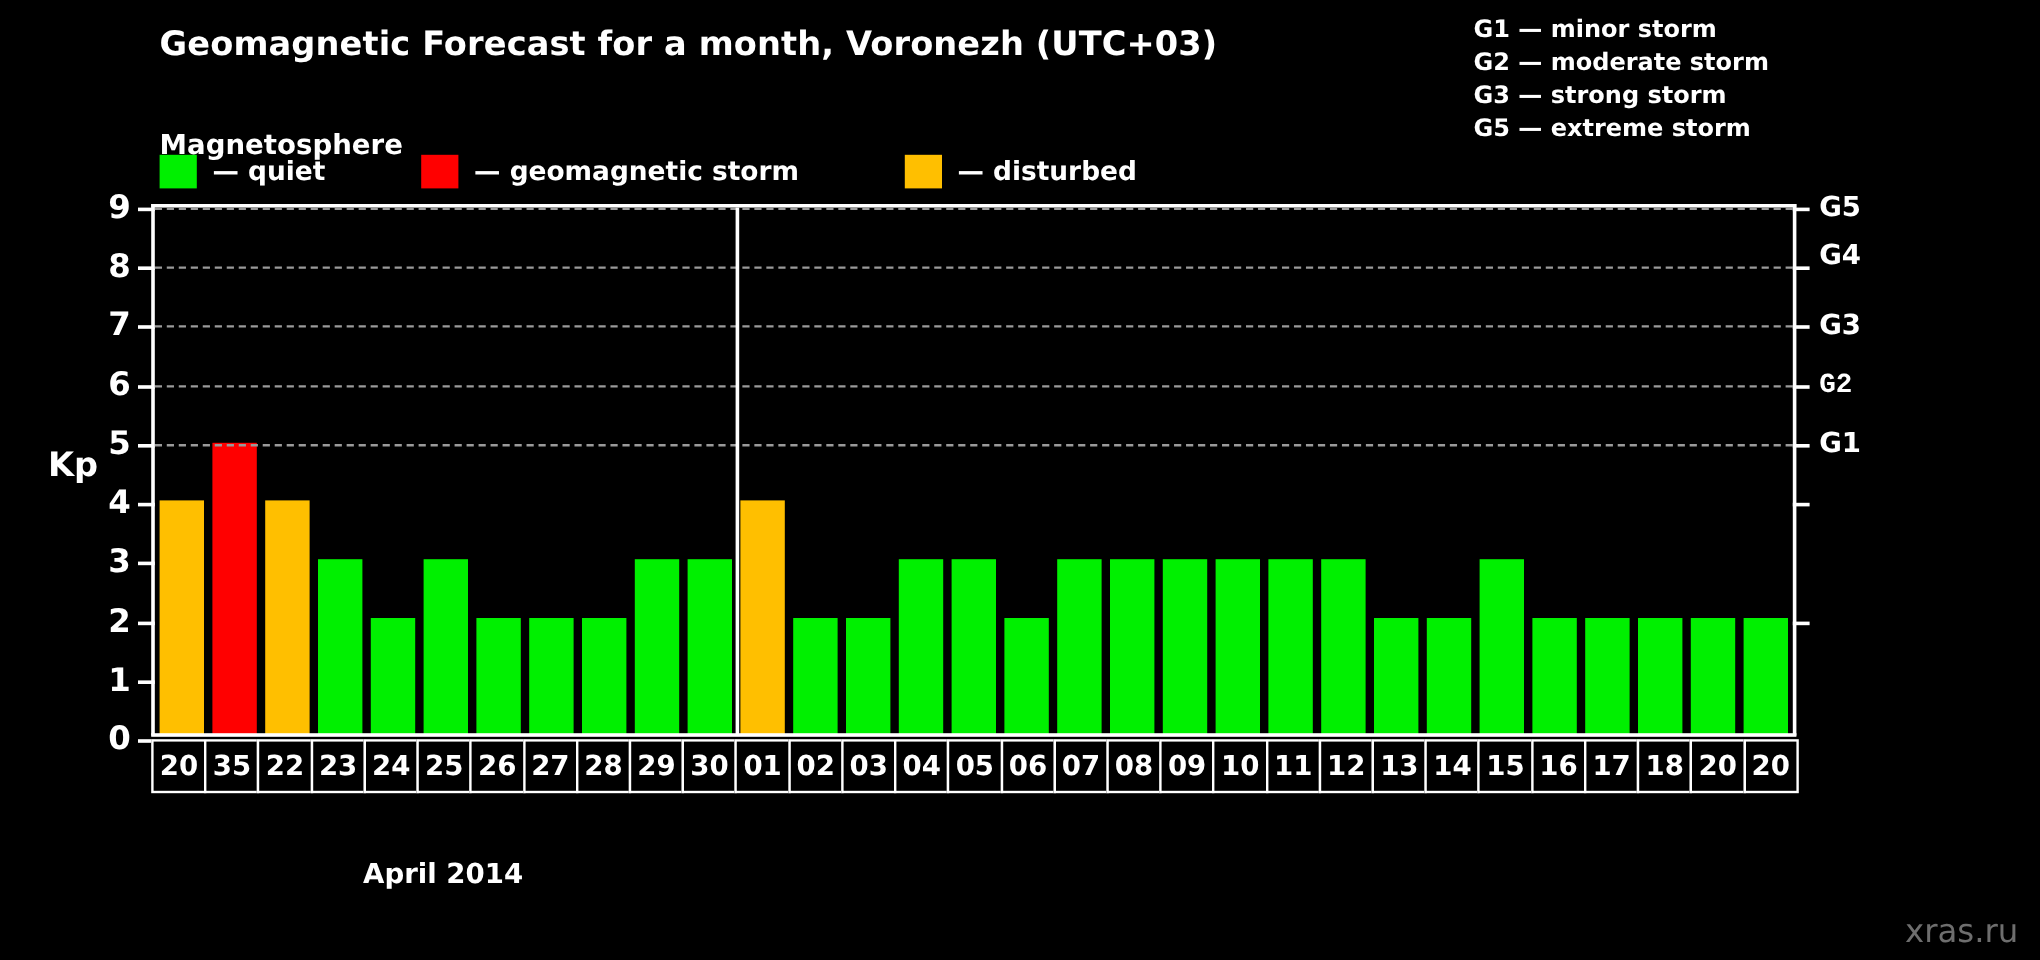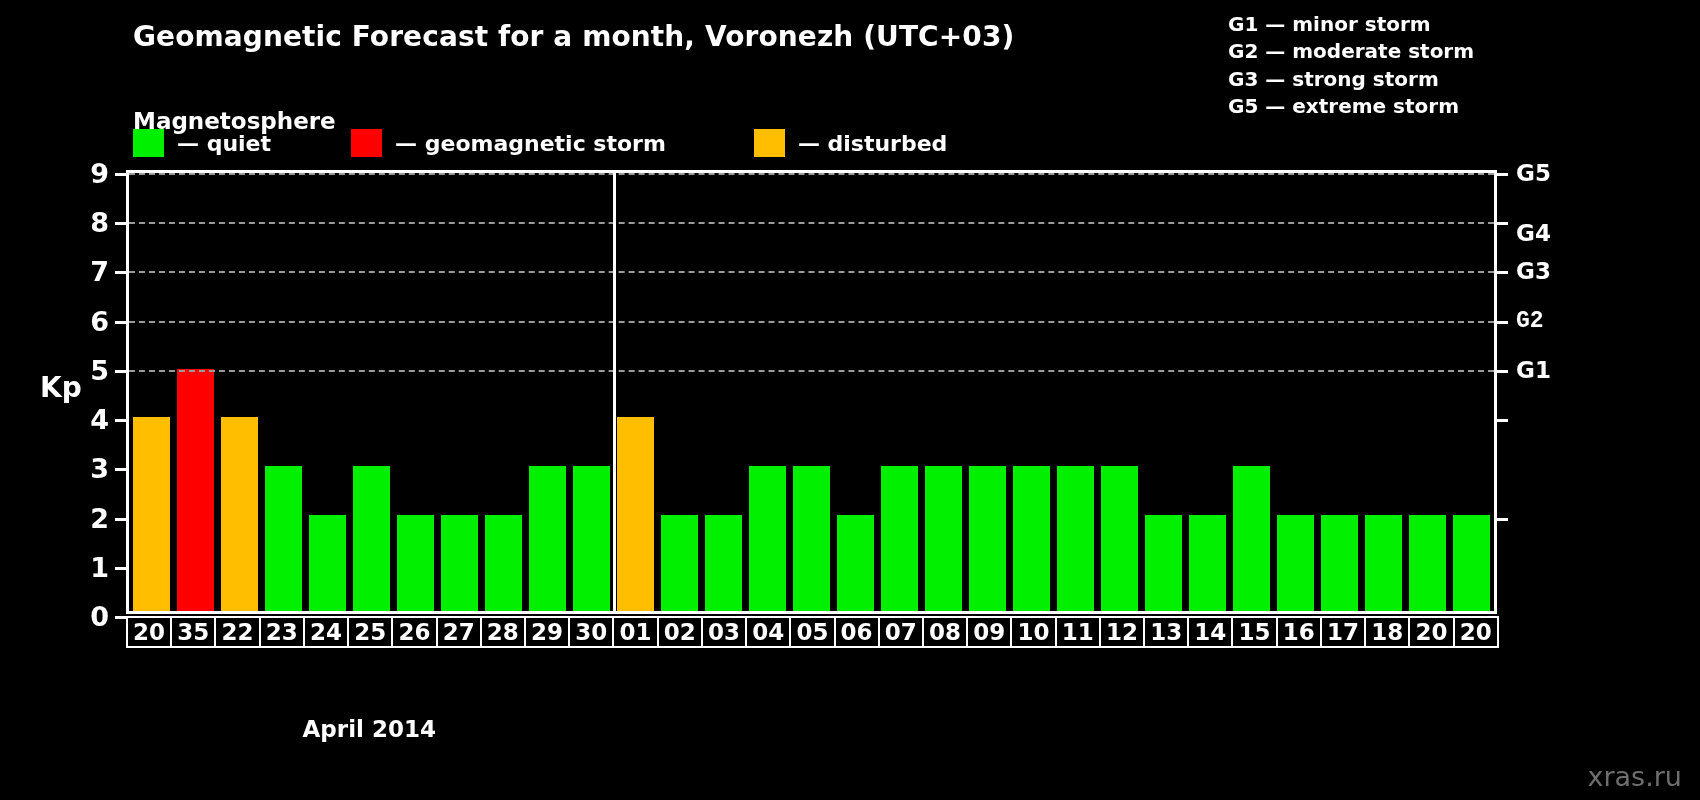--- a/index.html
+++ b/index.html
@@ -40,21 +40,21 @@
   .kp-axis-title{position:absolute;left:40px;top:371px;font-size:28px;font-weight:bold;}
 
   
   .bars{position:absolute;left:0;bottom:0;top:0;right:0;display:flex;align-items:flex-end;}
   .barcell{flex:1 1 0;height:100%;display:flex;align-items:flex-end;justify-content:center;}
   .bar{width:calc(100% - 7px);}
 
   .monthsplit{position:absolute;top:0;bottom:0;width:3px;background:#fff;}
 
   
-  .dates{position:absolute;left:126px;top:616px;width:1371px;height:32px;display:flex;}
+  .dates{position:absolute;left:126px;top:616px;width:1371px;height:45px;display:flex;}
   .datecell{flex:1 1 0;border:2px solid #fff;margin-right:-2px;box-sizing:border-box;
             display:flex;align-items:center;justify-content:center;
             font-size:23px;font-weight:bold;background:#000;}
 
   .monthcap{position:absolute;top:716px;font-size:23px;font-weight:bold;text-align:center;}
   .watermark{position:absolute;right:18px;bottom:8px;font-size:27px;color:#6e6e6e;
              font-family:"DejaVu Sans","Liberation Sans",sans-serif;}
 </style>
 </head>
 <body>
@@ -208,21 +208,21 @@
       <div class="rtick" style="top: 196.889px;"></div>
       <div class="glabel" style="top: 196.889px;">G1</div>
       <div class="gridline" style="top: 147.667px;"></div>
       <div class="rtick" style="top: 147.667px;"></div>
       <div class="glabel" style="top: 147.667px; font-family: Liberation Mono, monospace;">G2</div>
       <div class="gridline" style="top: 98.4444px;"></div>
       <div class="rtick" style="top: 98.4444px;"></div>
       <div class="glabel" style="top: 98.4444px;">G3</div>
       <div class="gridline" style="top: 49.2222px;"></div>
       <div class="rtick" style="top: 49.2222px;"></div>
-      <div class="glabel" style="top: 60px;">G4</div>
+      <div class="glabel" style="top: 40px;">G4</div>
       <div class="gridline" style="top: 0px;"></div>
       <div class="rtick" style="top: 0px;"></div>
       <div class="glabel" style="top: 0px;">G5</div>
       <div class="rtick" style="top: 344.556px;"></div>
       <div class="rtick" style="top: 246.111px;"></div>
       <div class="monthsplit" style="left: 35.4839%;"></div>
     </div>
   <div class="axis-bottom"></div>
 
   <div class="dates" id="dates">

